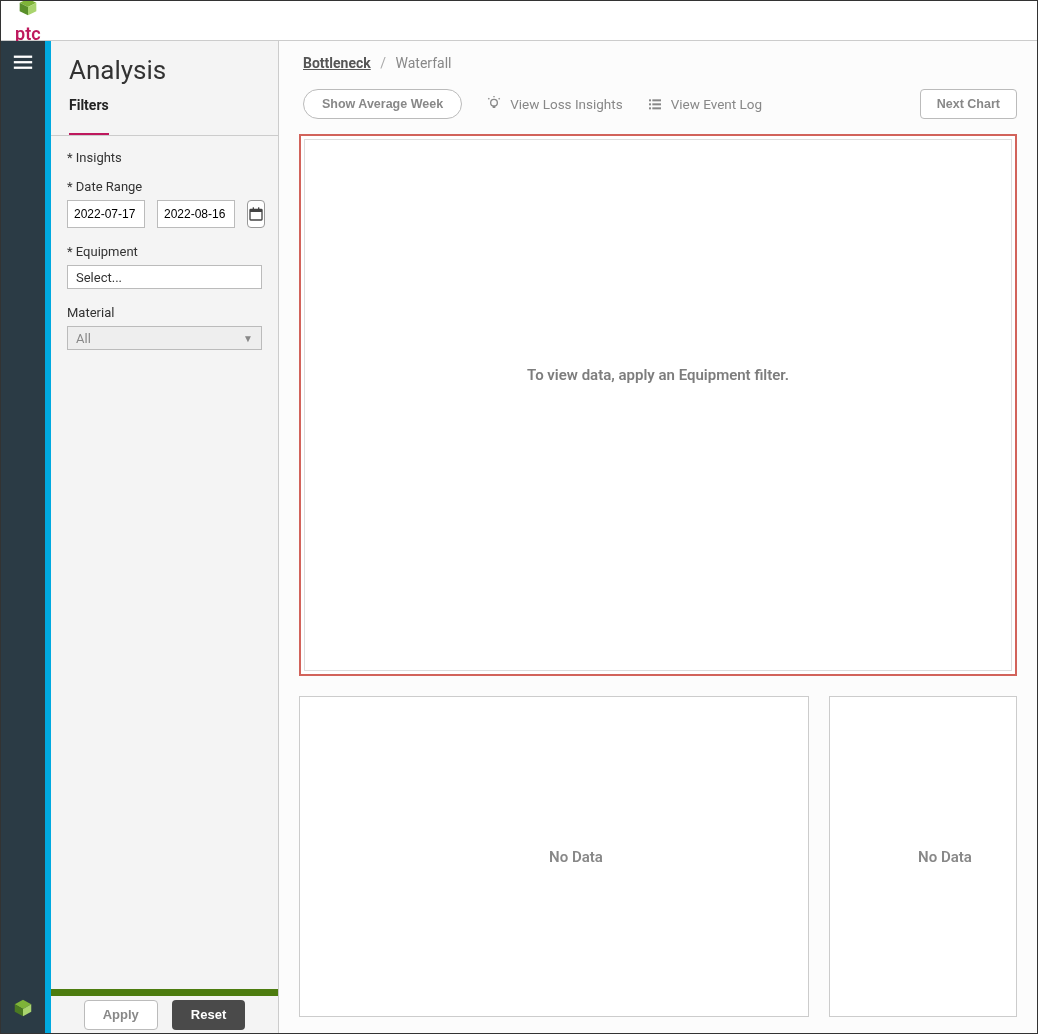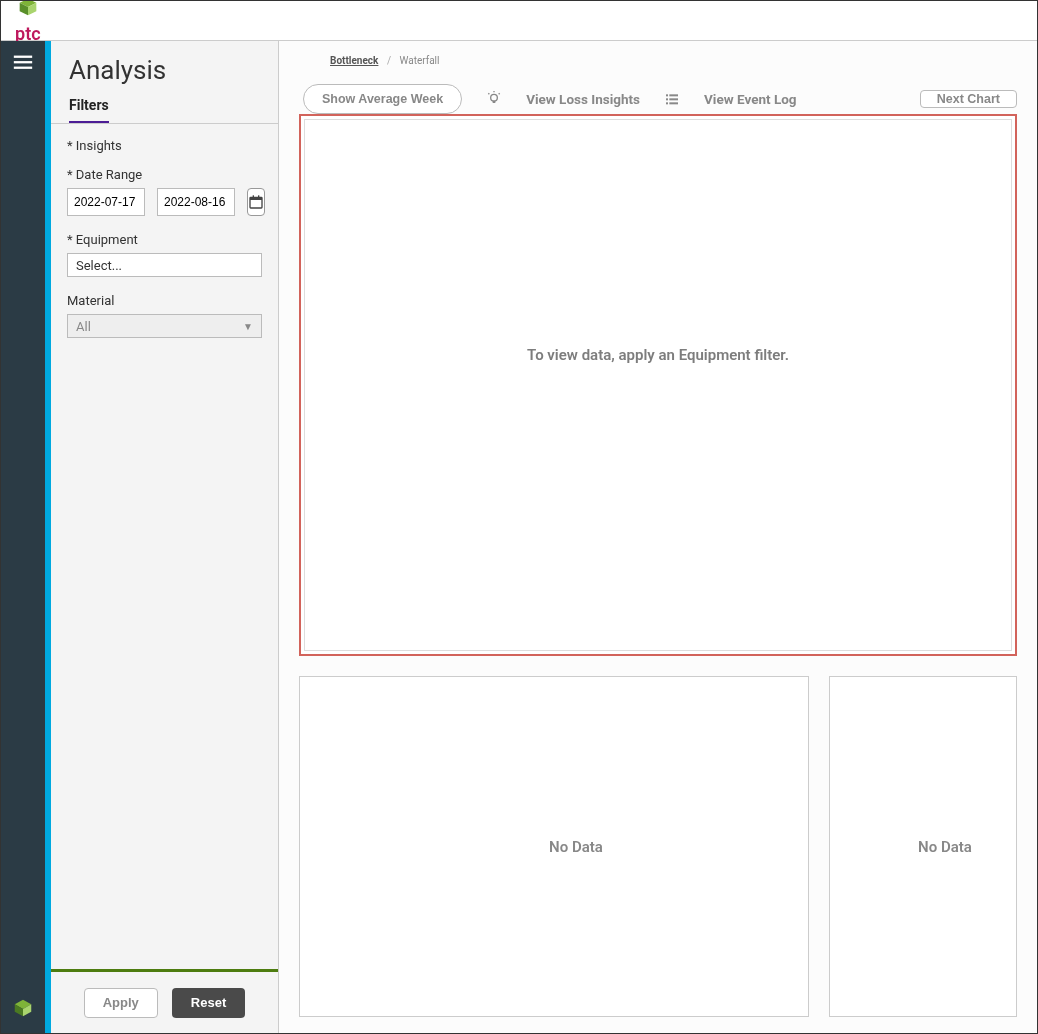--- a/index.html
+++ b/index.html
@@ -67,22 +67,22 @@
     font-weight: 400;
   }
   .filters-tab {
     padding: 0 18px;
   }
   .filters-tab span {
     display: inline-block;
     font-weight: 700;
     font-size: 14px;
     color: #232323;
-    padding-bottom: 8px;
-    border-bottom: 3px solid #4c1d95;
+    padding-bottom: 20px;
+    border-bottom: 3px solid #be185d;
   }
   .filters-divider {
     border-bottom: 1px solid #ccc;
     margin-top: -1px;
   }
   .filters-body {
     padding: 14px 16px;
     flex: 1;
     overflow-y: auto;
     font-size: 13px;
@@ -114,22 +114,22 @@
     background: #fff;
     padding: 0 8px;
     font-size: 13px;
     color: #333;
     display:flex; align-items:center; justify-content:space-between;
     margin-bottom: 16px;
   }
   .select-box.disabled { background: #eee; color: #888; text-align: center; }
   .chev { font-size: 10px; color: #888; }
   .sidebar-footer {
-    height: 64px;
-    border-top: 3px solid #4d7c0f;
+    height: 44px;
+    border-top: 7px solid #4d7c0f;
     display:flex; align-items:center; justify-content:center; gap: 14px;
   }
   .btn {
     height: 30px;
     padding: 0 18px;
     border-radius: 4px;
     font-size: 13px;
     font-weight: 600;
     cursor: pointer;
     border: 1px solid transparent;
@@ -137,61 +137,60 @@
   .btn-outline { border-color: #bbb; background:#fff; color:#888; }
   .btn-dark { background:#4a4a4a; color:#fff;text-align:right; }
   .main {
     flex: 1;
     background: #fcfcfc;
     padding: 14px 20px 16px;
     display:flex; flex-direction:column;
     min-width: 0;
   }
   .breadcrumb {
-    font-size: 10px;
+    font-size: 14px;
     color: #888;
     margin-bottom: 18px;
     padding-left: 4px;
-    margin-left: 27px;
   }
   .breadcrumb .active {
     color: #555;
     font-weight: 700;
     text-decoration: underline;
   }
   .breadcrumb .sep { margin: 0 6px; color: #aaa; }
   .toolbar {
     display:flex; align-items:center; gap: 24px;
-    margin-bottom: 0;
+    margin-bottom: 15px;
     padding-left: 4px;
   }
   .pill-btn {
     border: 1px solid #bbb;
     background: #fff;
     color: #888;
     border-radius: 18px;
     height: 30px;
     padding: 0 18px;
     font-size: 12.5px;
     font-weight: 600;
     cursor: pointer;
   }
   .tool-link {
-    display:flex; align-items:flex-start; gap:24px;
-    color: #888; font-size: 13.5px; font-weight: 700;
+    display:flex; align-items:flex-start; gap:8px;
+    color: #888; font-size: 13.5px; font-weight: 400;
     cursor:pointer;
   }
   .tool-link svg { width:16px; height:16px; }
   .spacer { flex:1; }
   .next-btn {
     border: 1px solid #bbb;
     background: #fff;
     color: #888;
     border-radius: 4px;
-    height: 18px;
+    height: 30px;
     padding: 0 16px;
     font-size: 12.5px;
     font-weight: 600;
     cursor:pointer;
   }
   .chart-panel {
     border: 2px solid #d2635b;
     background: #fff;
     height: 542px;
     display:flex; align-items:center; justify-content:center;

